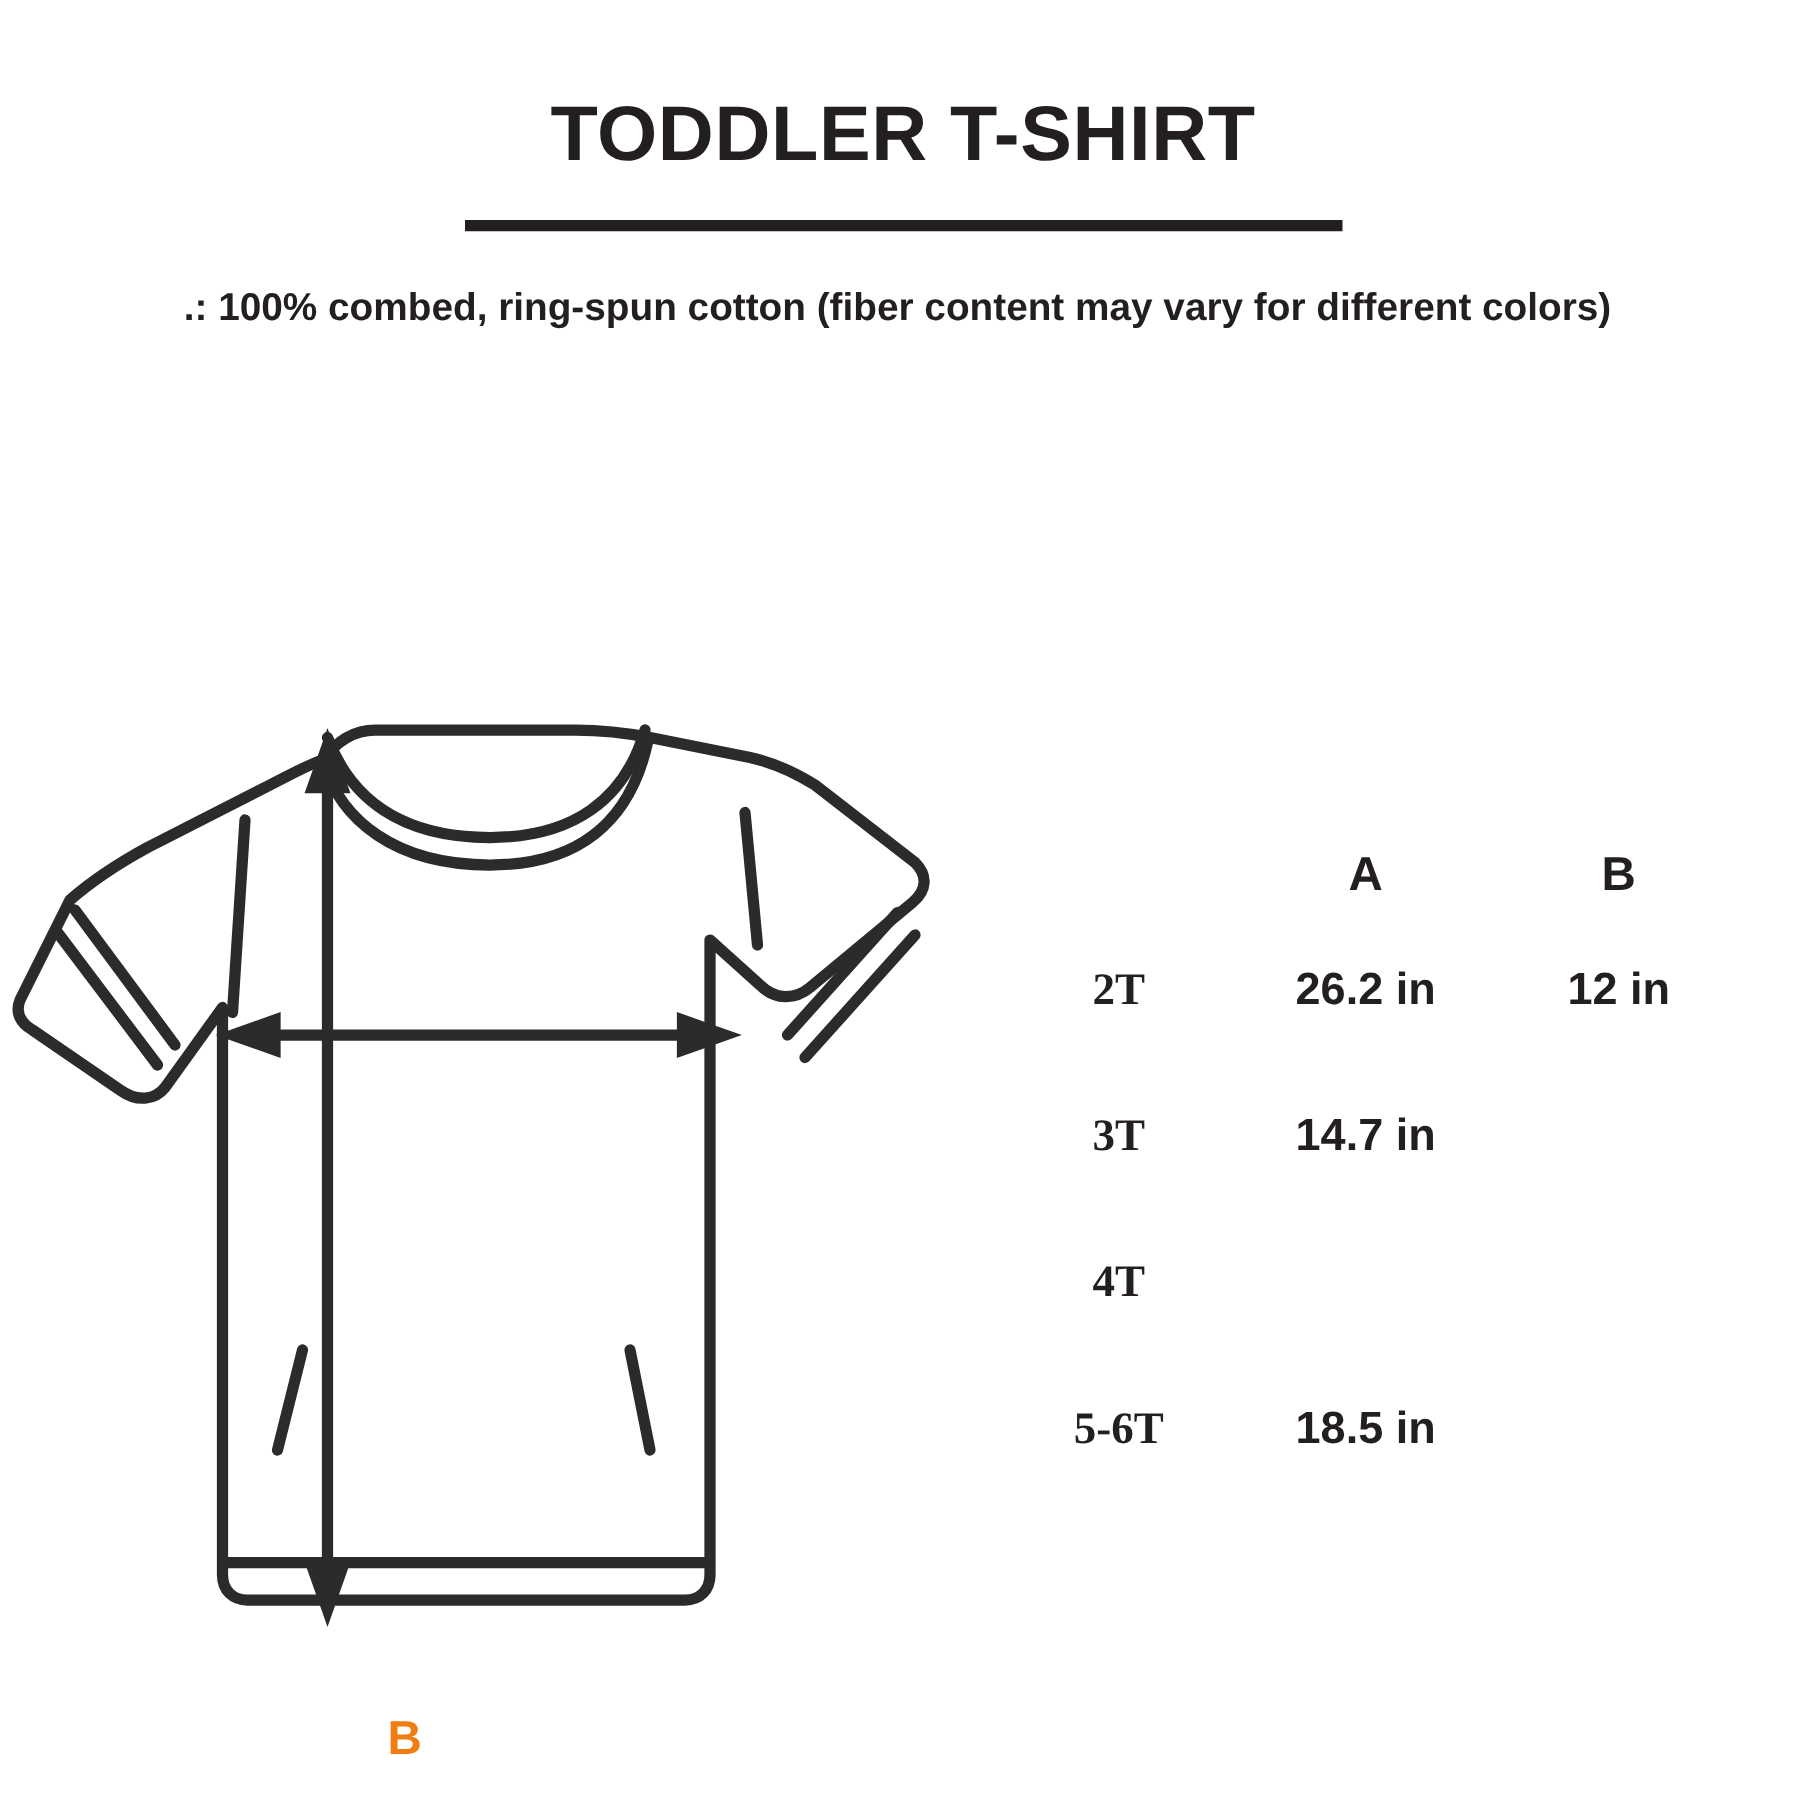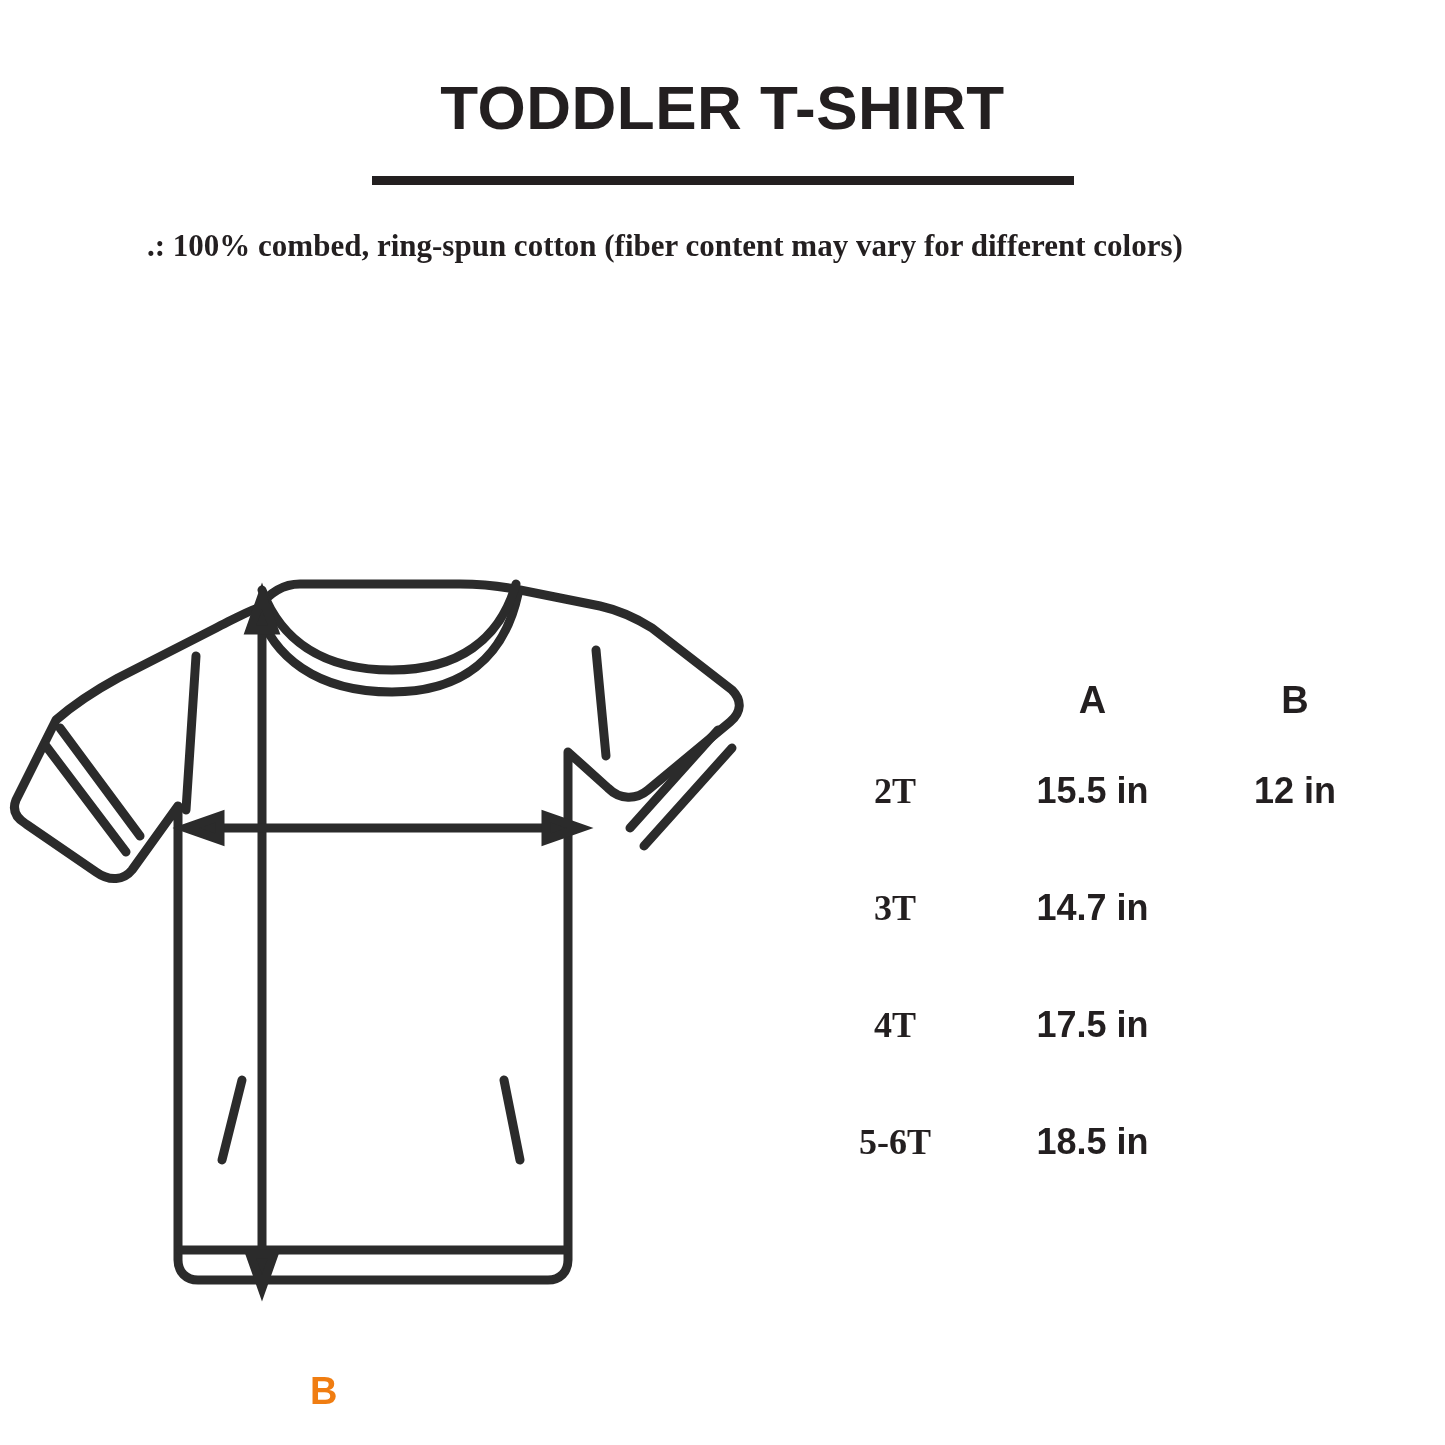--- a/index.html
+++ b/index.html
@@ -41,21 +41,20 @@
   }
   .subtitle {
     position: absolute;
     left: 147px;
     top: 224px;
     width: 1165px;
     font-size: 31px;
     font-weight: bold;
     line-height: 1.42;
     color: #231f20;
-    font-family: Liberation Serif, serif;
   }
 
   
   .shirt {
     position: absolute;
     left: 0px;
     top: 560px;
     width: 790px;
     height: 760px;
   }
@@ -174,32 +173,31 @@
   <div class="table">
 
     <div class="trow head">
       <div class="cell c-size"></div>
       <div class="cell c-a">A</div>
       <div class="cell c-b">B</div>
     </div>
 
     <div class="trow">
       <div class="cell c-size">2T</div>
-      <div class="cell c-a">15.5 in</div>
+      <div class="cell c-a">26.2 in</div>
       <div class="cell c-b">12 in</div>
     </div>
 
     <div class="trow">
       <div class="cell c-size">3T</div>
       <div class="cell c-a">14.7 in</div>
     </div>
 
     <div class="trow">
       <div class="cell c-size">4T</div>
-      <div class="cell c-a">17.5 in</div>
     </div>
 
     <div class="trow">
       <div class="cell c-size">5-6T</div>
       <div class="cell c-a">18.5 in</div>
     </div>
 
   </div>
 
 </div>

